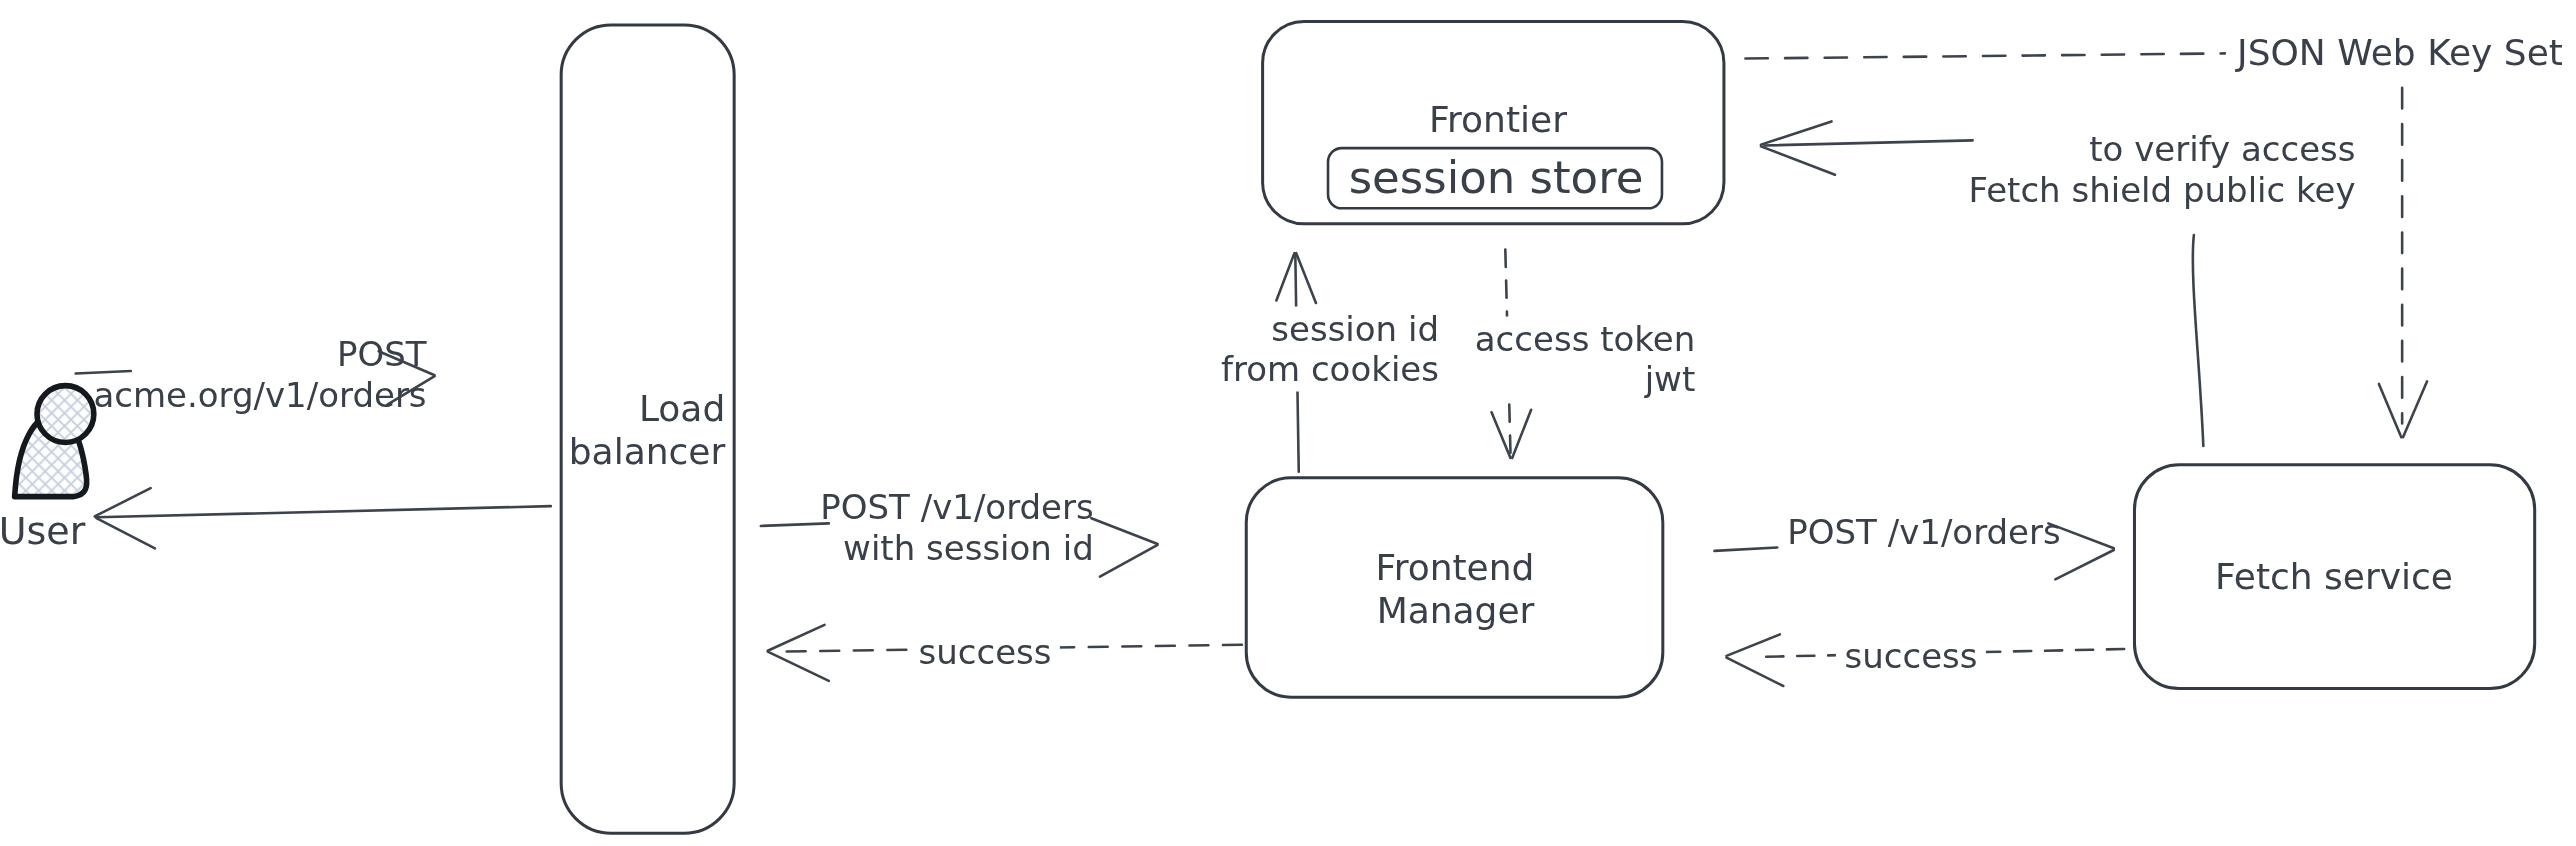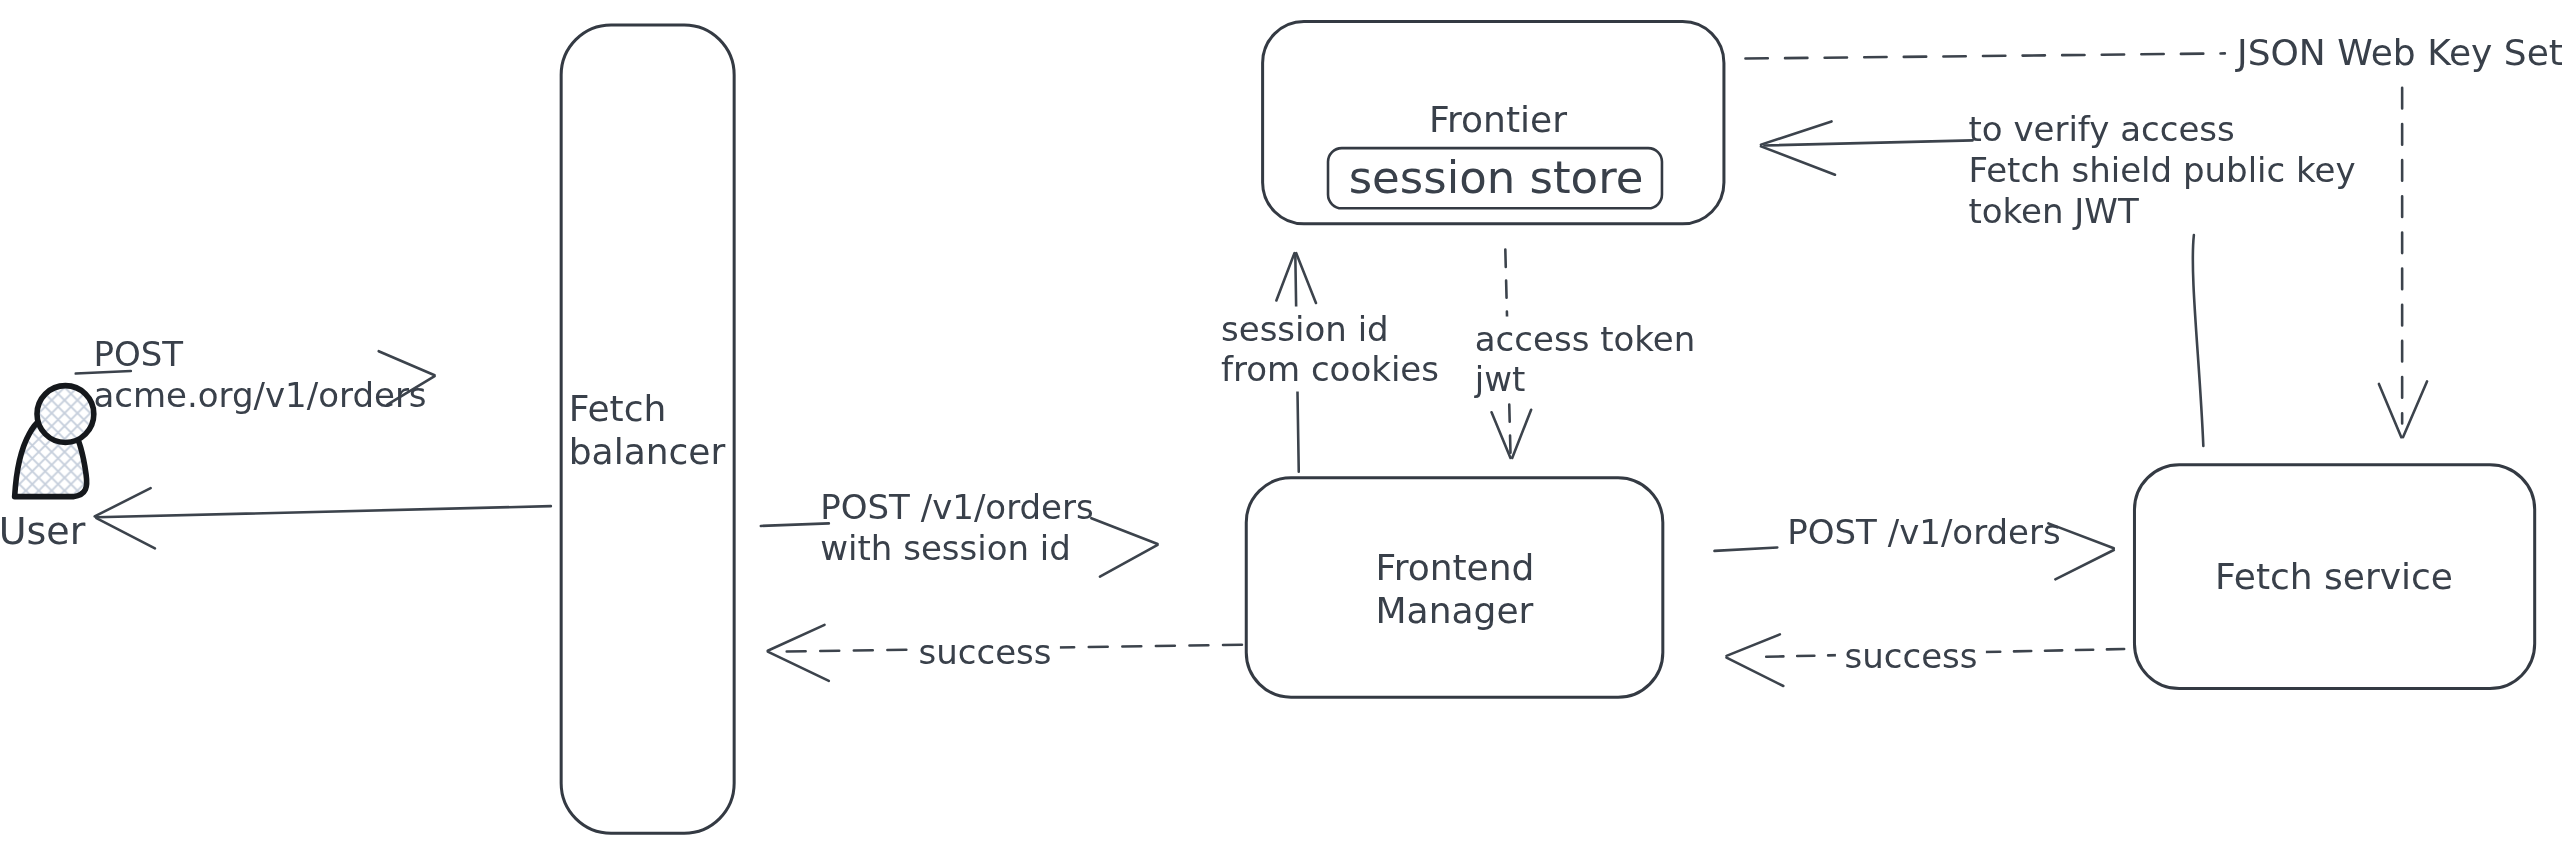--- a/index.html
+++ b/index.html
@@ -7,21 +7,21 @@
     position:relative;
     width:2576px;height:847px;
     background:#ffffff;
     font-family:"DejaVu Sans", "Liberation Sans", sans-serif;
     overflow:hidden;
   }
   .canvas svg{position:absolute;left:0;top:0;}
   .lbl{
     position:absolute;
     transform:translate(-50%,-50%);
-    text-align:left;
+    text-align:right;
     color:#39404a;
     white-space:nowrap;
     line-height:1.2;
     z-index:2;
   }
   .lbl span{display:block;}
   .lbl.bg{background:#ffffff;padding:1.7px 8.6px;}
   .node-lbl{font-size:36px;}
   .edge-lbl{font-size:34px;}
   .small-lbl{font-size:45px;}
@@ -121,21 +121,21 @@
         <path d="M 2764 446 L 2790 508 M 2820 443 L 2792 508"></path>
       </g>
     </g>
   </svg>
 
   <div class="lbl node-lbl" style="left:42px;top:532px;font-size:38px">
     <span>User</span>
   </div>
 
   <div class="lbl node-lbl" style="left:647px;top:430px">
-    <span>Fetch</span>
+    <span>Load</span>
     <span>balancer</span>
   </div>
 
   <div class="lbl node-lbl" style="left:1498px;top:120px">
     <span>Frontier</span>
   </div>
 
   <div class="lbl small-lbl" style="left:1496px;top:178px">
     <span>session store</span>
   </div>
@@ -177,21 +177,20 @@
     <span>success</span>
   </div>
 
   <div class="lbl edge-lbl bg" style="left:1911px;top:656px">
     <span>success</span>
   </div>
 
   <div class="lbl edge-lbl" style="left:2162px;top:170px">
     <span>to verify access</span>
     <span>Fetch shield public key</span>
-    <span>token JWT</span>
   </div>
 
   <div class="lbl edge-lbl" style="left:2400px;top:53px;font-size:36px">
     <span>JSON Web Key Set</span>
   </div>
 
 </div>
 
 
 </body></html>

